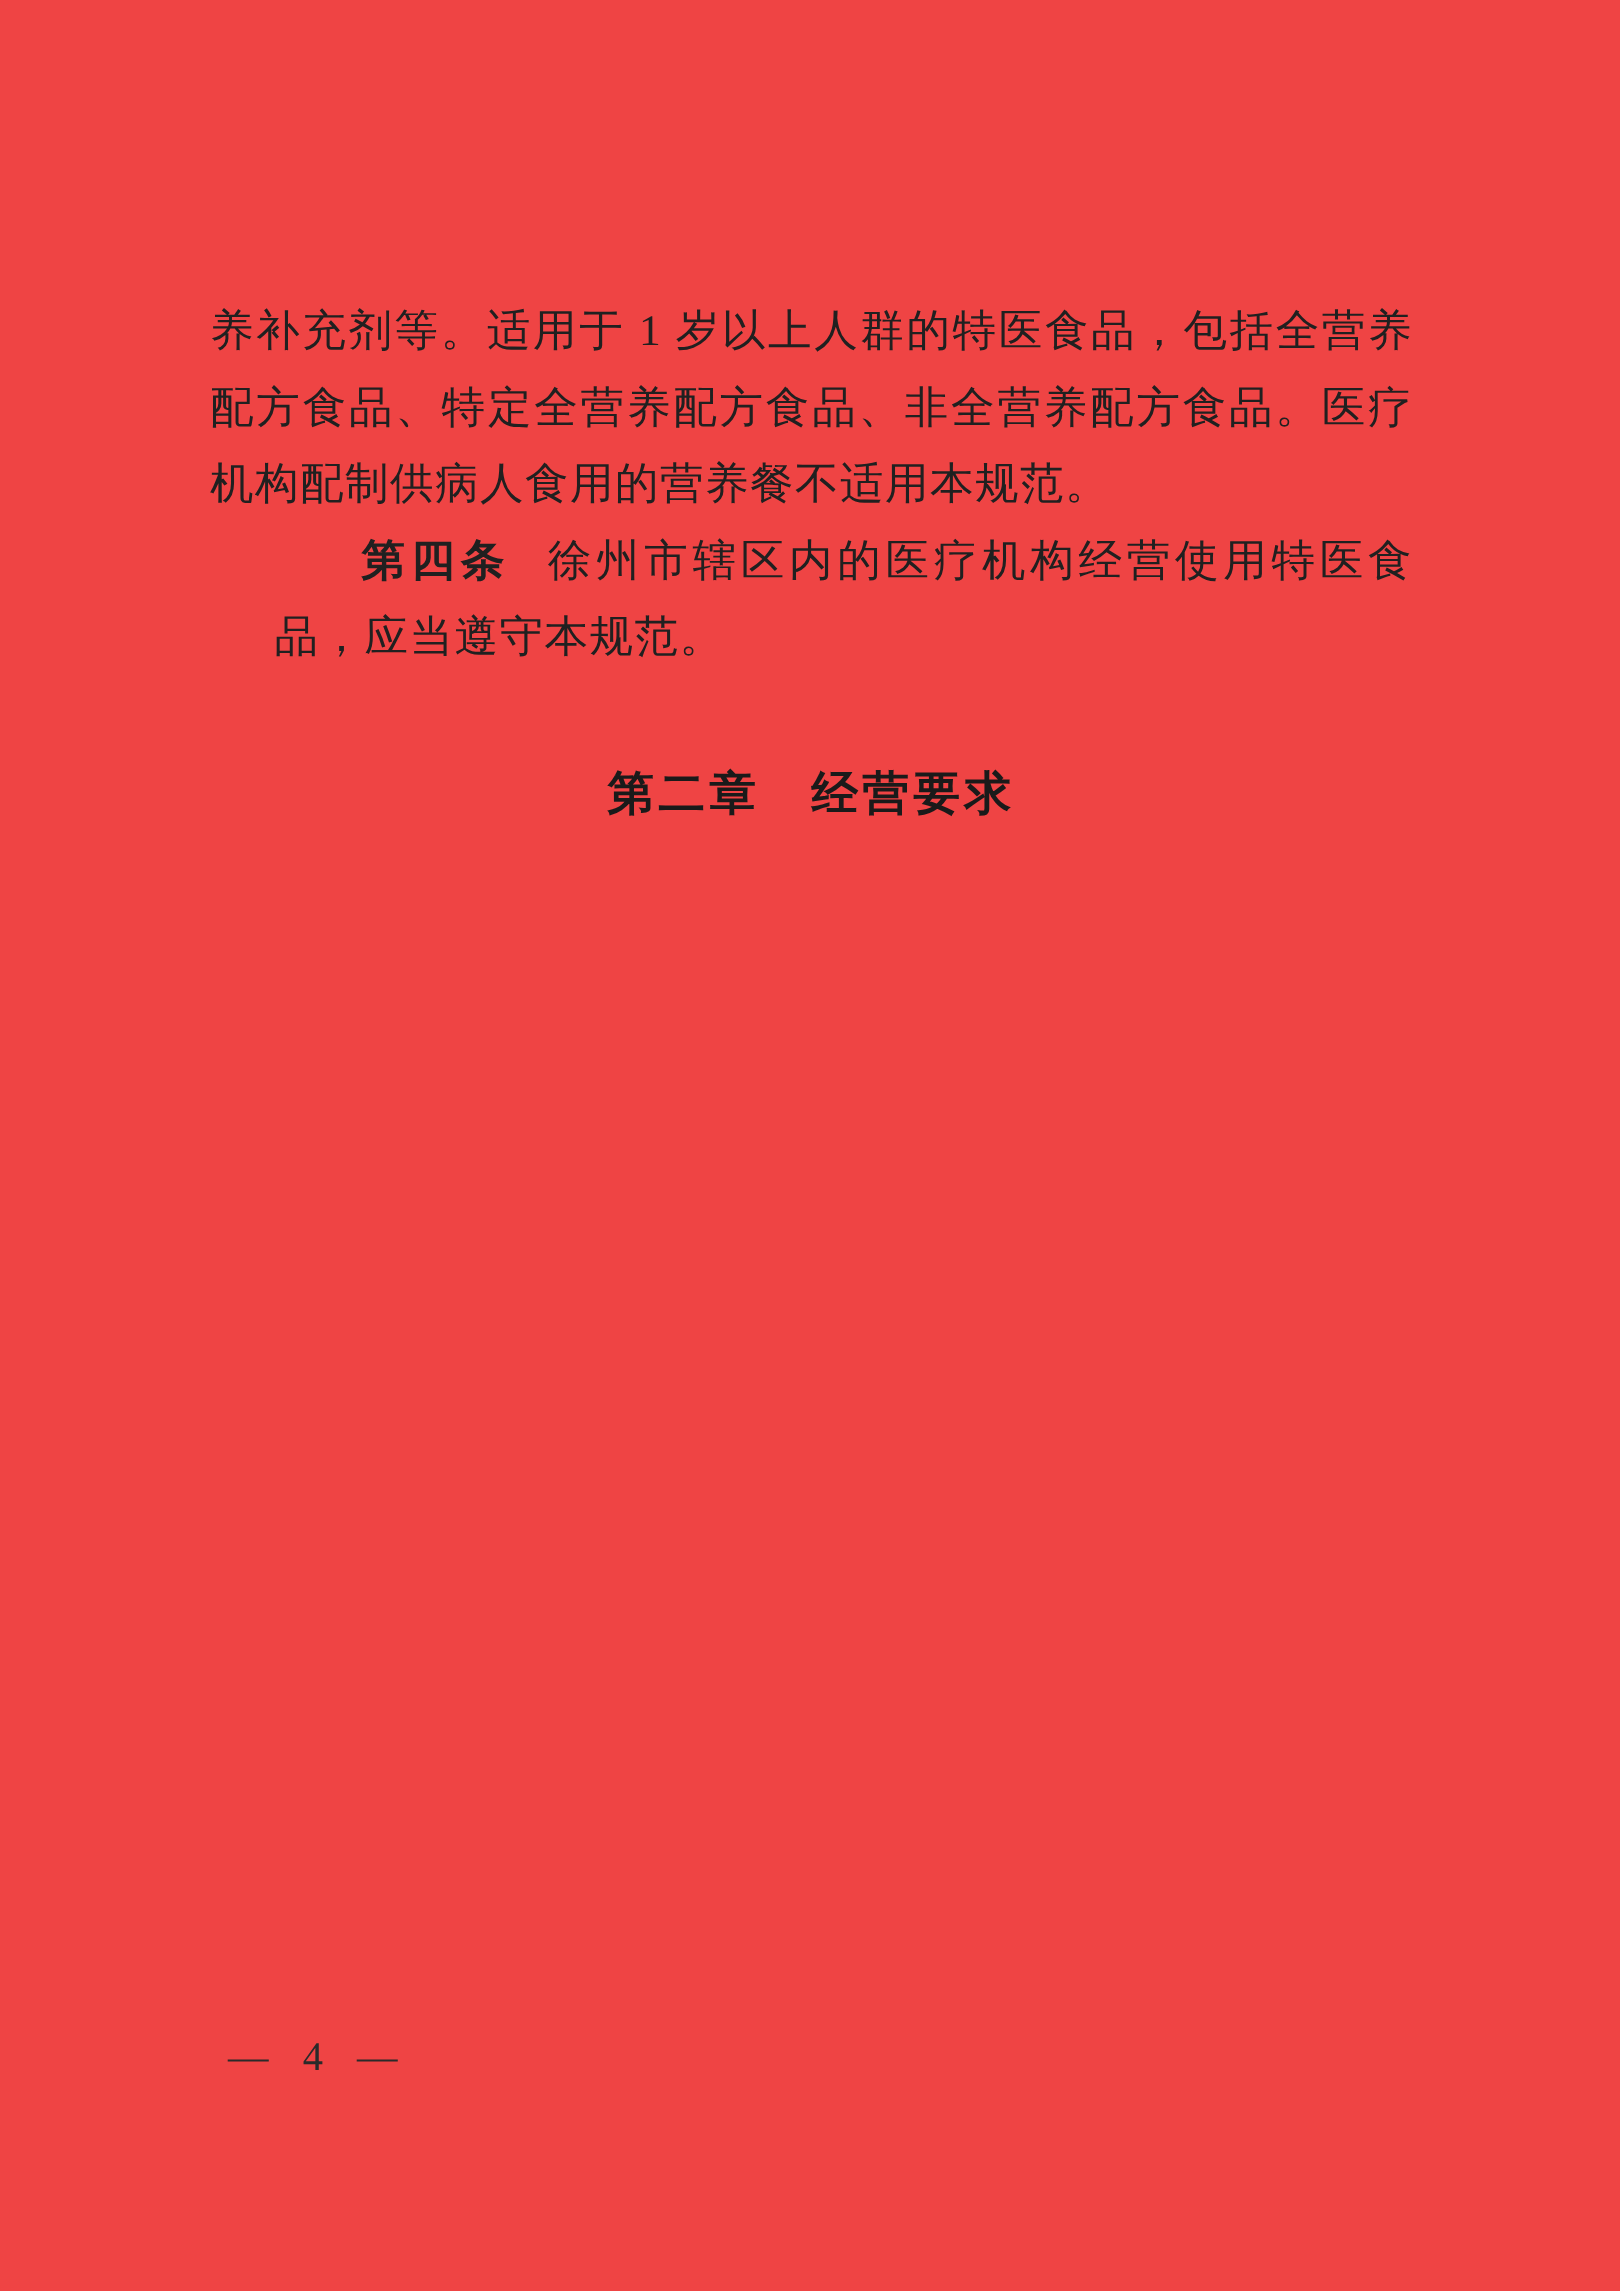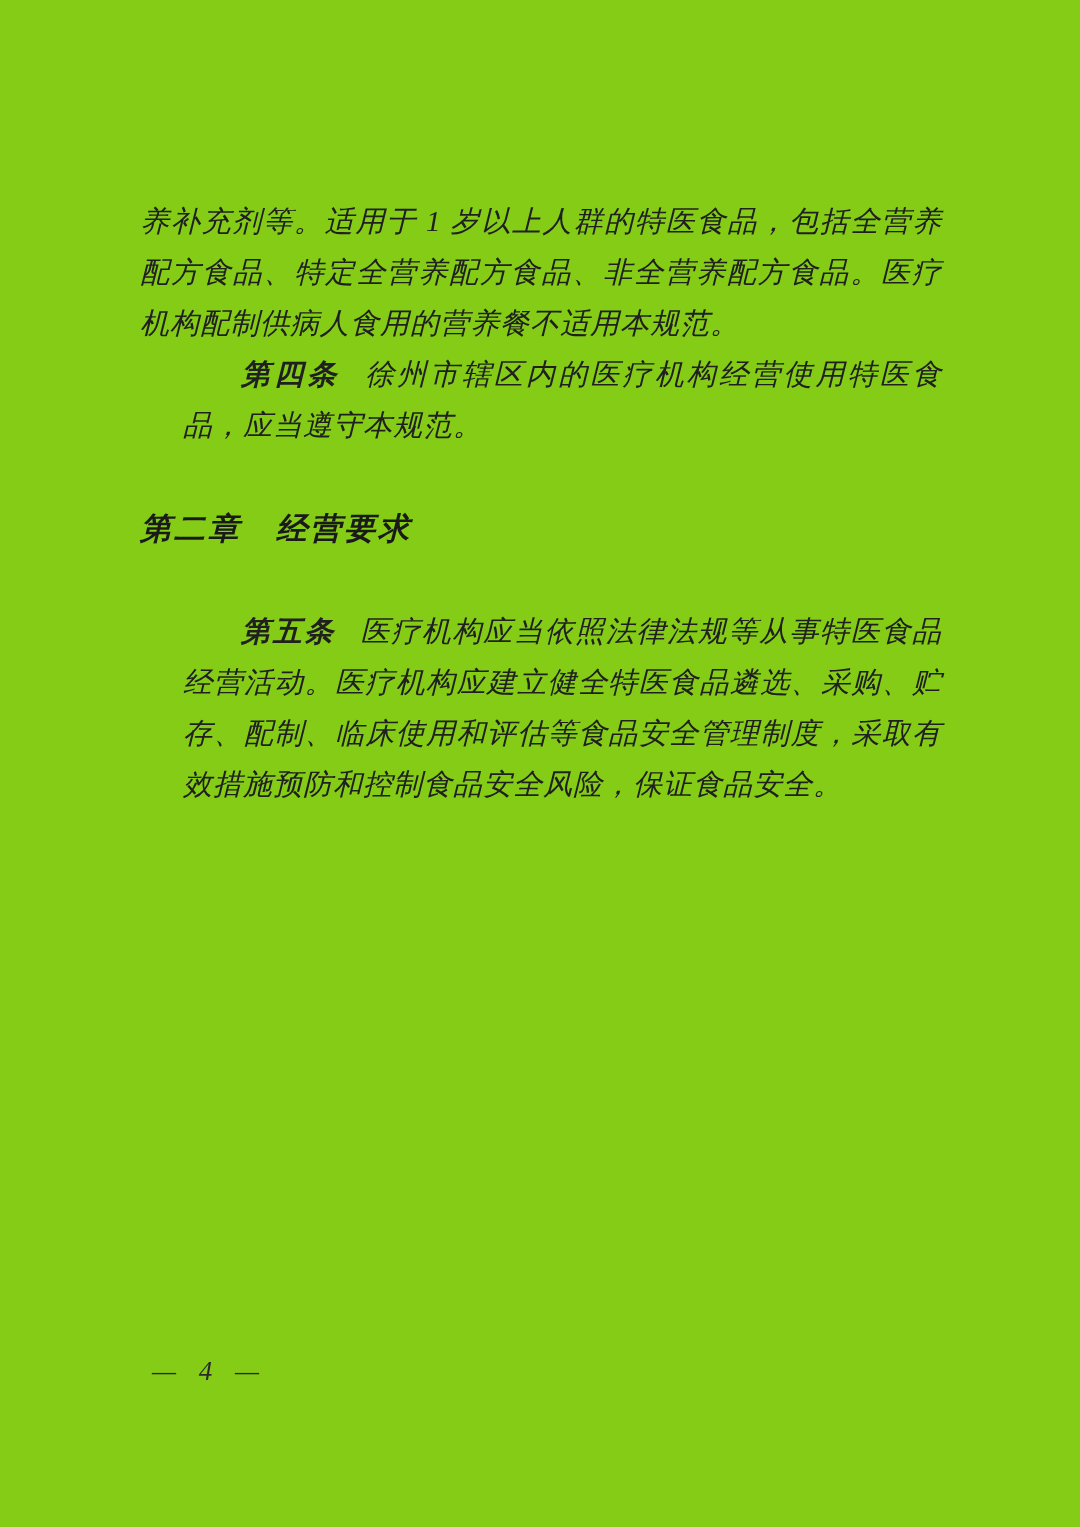--- a/index.html
+++ b/index.html
@@ -9,24 +9,23 @@
   body {
     width: 1080px;
     height: 1527px;
     background: #f4f4f4;
     font-family: "Liberation Serif", "DejaVu Serif", serif;
   }
   .page {
     position: relative;
     width: 1080px;
     height: 1527px;
-    background: #84cc16;
+    background: #ef4444;
     color: #1e1e1e;
     overflow: hidden;
-    font-style: italic;
   }
   .content {
     position: absolute;
     left: 140px;
     top: 196px;
     width: 802px;
   }
   p.body-par {
     margin: 0;
     font-size: 29px;
@@ -42,21 +41,21 @@
   }
   .article-label {
     font-weight: bold;
     font-family: "Liberation Sans", "DejaVu Sans", sans-serif;
     margin-right: 0.85em;
     letter-spacing: 2px;
   }
   h2.chapter-title {
     margin: 0;
     padding: 52px 0 52px 0;
-    text-align: left;
+    text-align: center;
     font-size: 31px;
     line-height: 51px;
     font-weight: bold;
     font-family: "Liberation Sans", "DejaVu Sans", sans-serif;
     letter-spacing: 3px;
     color: #1a1a1a;
   }
   .page-footer {
     position: absolute;
     left: 152px;
@@ -72,20 +71,19 @@
 
 <div class="page">
   <div class="content">
 
     <p class="body-par">养补充剂等。适用于 1 岁以上人群的特医食品，包括全营养配方食品、特定全营养配方食品、非全营养配方食品。医疗机构配制供病人食用的营养餐不适用本规范。</p>
 
     <p class="body-par article-par"><span class="article-label">第四条</span><span>徐州市辖区内的医疗机构经营使用特医食品，应当遵守本规范。</span></p>
 
     <h2 class="chapter-title">第二章　经营要求</h2>
 
-    <p class="body-par article-par"><span class="article-label">第五条</span><span>医疗机构应当依照法律法规等从事特医食品经营活动。医疗机构应建立健全特医食品遴选、采购、贮存、配制、临床使用和评估等食品安全管理制度，采取有效措施预防和控制食品安全风险，保证食品安全。</span></p>
 
 
 
   </div>
 
   <div class="page-footer">— 4 —</div>
 </div>
 
 </body></html>

